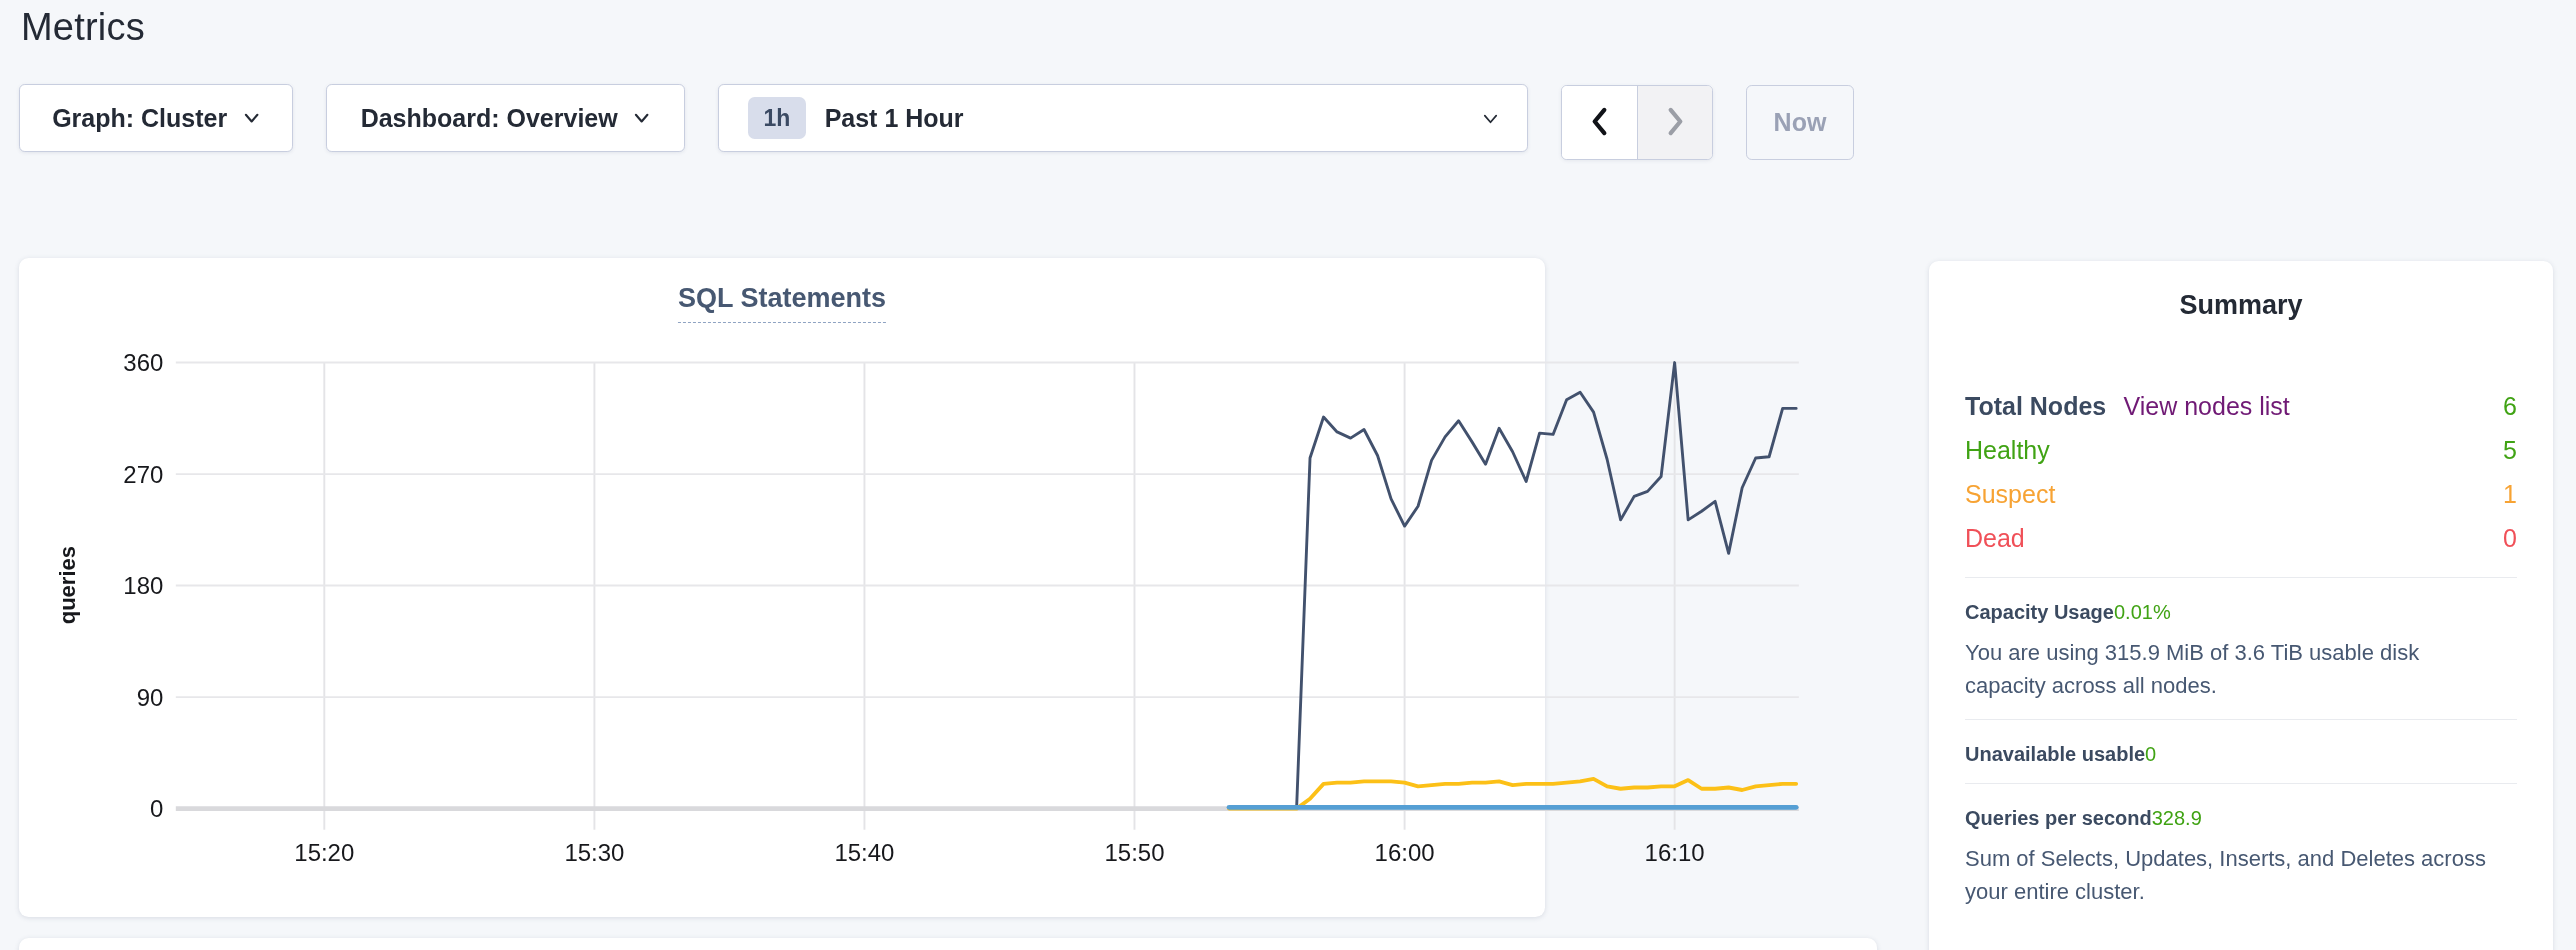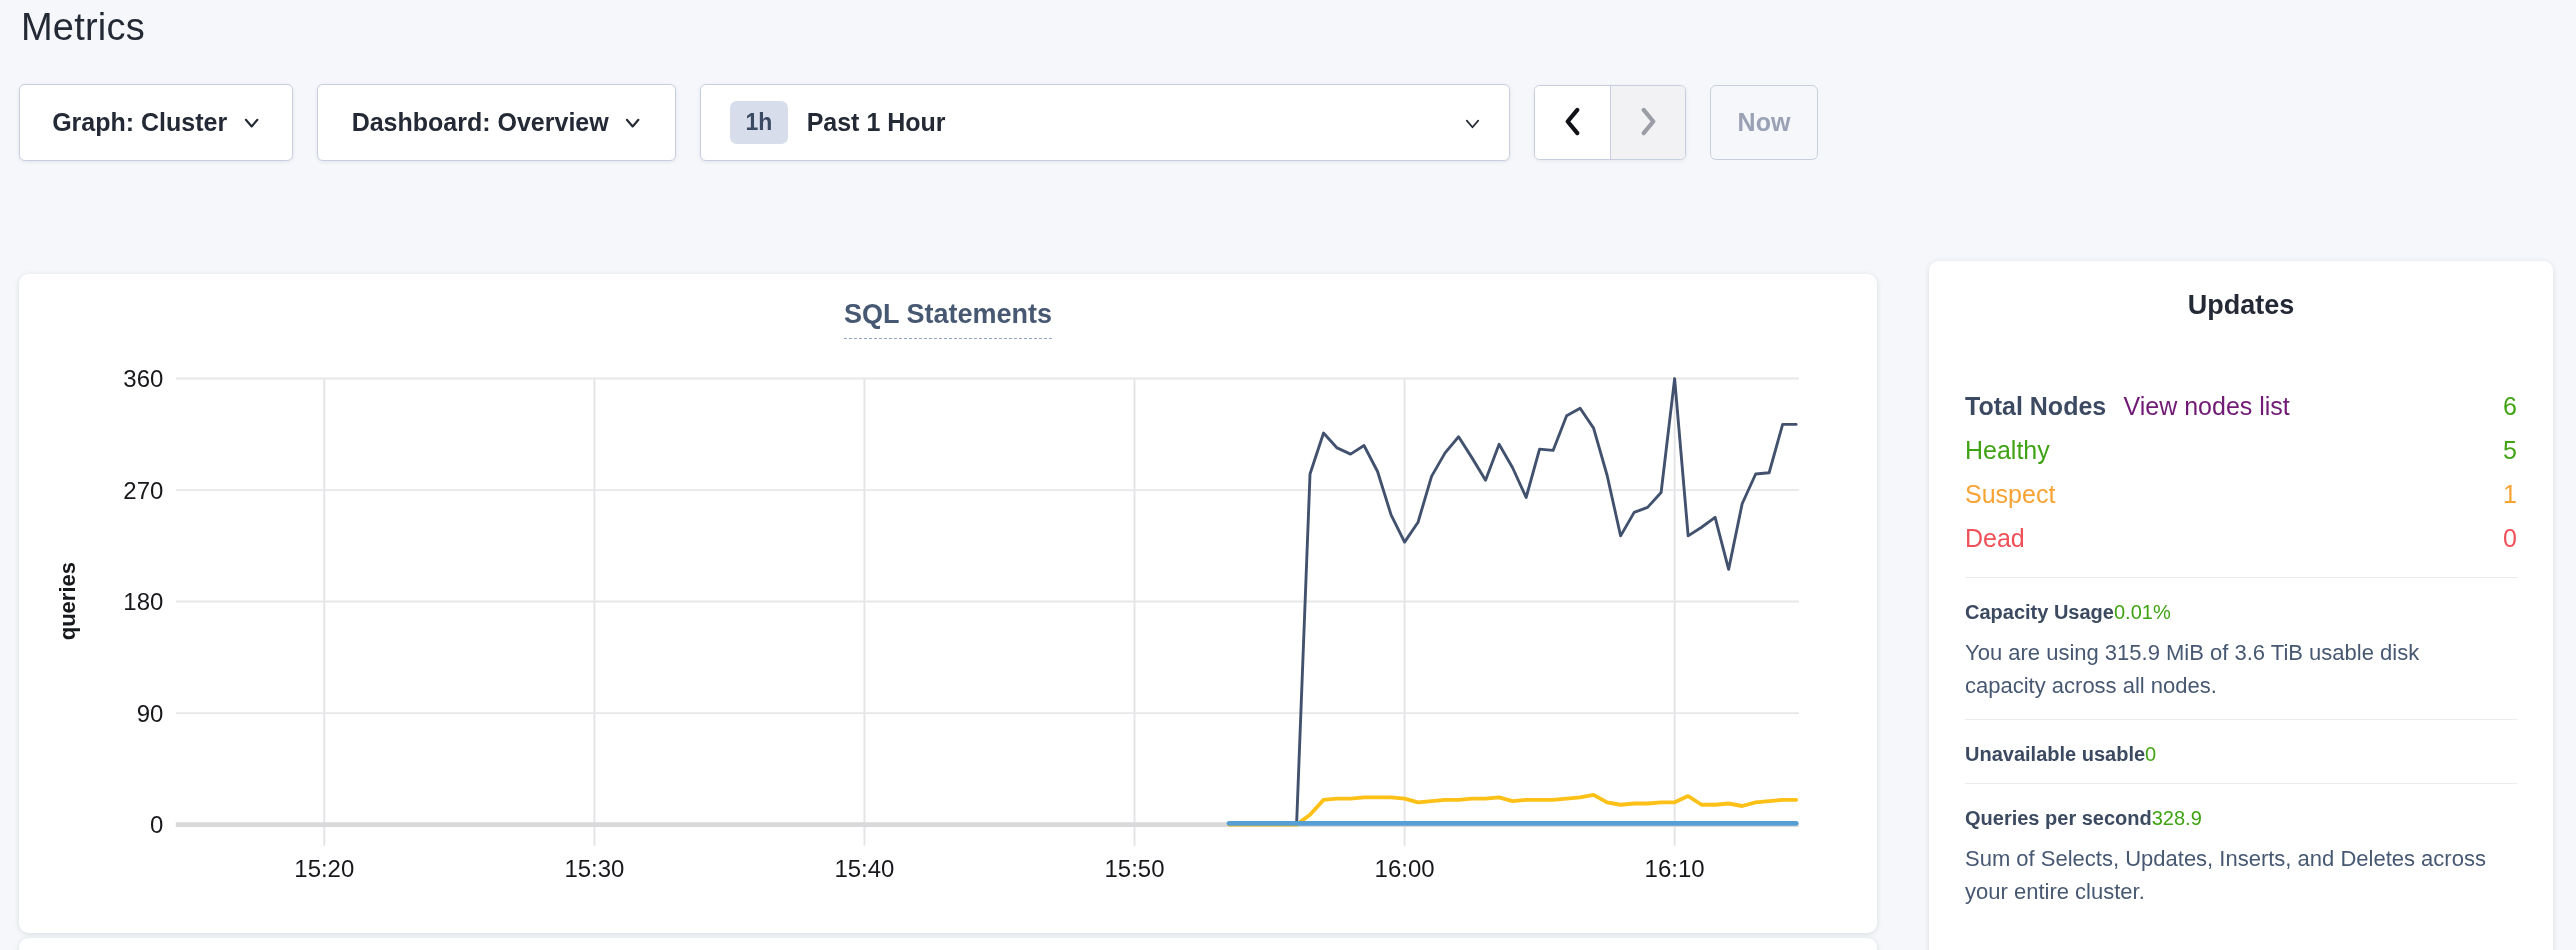--- a/index.html
+++ b/index.html
@@ -13,21 +13,21 @@
   }
   
   .page-title {
     position: absolute; left: 21px; top: 5.8px;
     font-size: 38px; font-weight: 500; color: #242a35;
     letter-spacing: 0.2px;
   }
   
   .toolbar {
     position: absolute; left: 19px; top: 84px;
-    display: flex; align-items: stretch; gap: 24px; height: 77px;
+    display: flex; align-items: stretch; gap: 33px; height: 68px;
   }
   .ctl {
     background: #fff; border: 1px solid #c8cedf; border-radius: 5.8px;
     box-shadow: 0 1px 3.8px rgba(90,100,130,.12);
     display: flex; align-items: center;
     font-size: 25px; color: #242a35; cursor: pointer;
   }
   .dd { justify-content: center; gap: 15.4px; font-weight: 700; }
   .dd-graph { width: 274px; }
   .dd-dash  { width: 359px; }
@@ -55,21 +55,21 @@
   .arrow-btn + .arrow-btn { border-left: 1px solid #c8cedf; }
   .now-btn {
     width: 108px; height: 75px; margin-top: 1px;
     background: transparent; border: 1px solid #c8cedf; border-radius: 5.8px;
     font-size: 25px; font-weight: 700; color: #9aa1b5;
     display: flex; align-items: center; justify-content: center; cursor: default;
     font-family: "Liberation Sans", sans-serif;
   }
   
   .chart-card {
-    position: absolute; left: 19px; top: 274px; width: 1858px; height: 659px;
+    position: absolute; left: 19px; top: 258px; width: 1526px; height: 659px;
     background: #fff; border-radius: 9.6px;
     box-shadow: 0 1px 4.8px rgba(70,80,110,.16);
   }
   .chart-title {
     position: absolute; top: 25px; left: 50%; transform: translateX(-50%);
     font-size: 27px; font-weight: 700; color: #475872;
     padding-bottom: 7.7px; border-bottom: 1.9px dashed #8fa3c2;
     cursor: help; white-space: nowrap;
   }
   .chart-svg { position: absolute; left: 0; top: 0; }
@@ -196,21 +196,21 @@
       <text x="58" y="341" transform="rotate(-90 58 341)" text-anchor="middle" font-size="23" font-weight="bold" fill="#17181c">queries</text>
       <polyline points="1261.0,574.0 1275.0,574.0 1289.1,574.0 1303.2,574.0 1317.3,574.0 1331.4,574.0 1345.4,208.5 1359.5,165.8 1373.6,181.3 1387.7,187.8 1401.7,178.8 1415.8,205.9 1429.9,251.1 1444.0,279.5 1458.0,258.8 1472.1,211.0 1486.2,186.5 1500.3,169.7 1514.3,191.7 1528.4,214.9 1542.5,177.5 1556.6,202.0 1570.7,233.0 1584.7,182.6 1598.8,183.9 1612.9,147.8 1627.0,140.0 1641.0,160.7 1655.1,209.8 1669.2,273.0 1683.3,248.5 1697.3,243.3 1711.4,227.8 1725.5,109.0 1739.6,273.0 1753.6,264.0 1767.7,253.7 1781.8,307.9 1795.9,239.5 1810.0,208.5 1824.0,207.2 1838.1,156.8 1852.2,156.8" fill="none" stroke="#42516d" stroke-width="3" stroke-linejoin="round" stroke-linecap="round"></polyline>
       <polyline points="1261.0,574.0 1275.0,574.0 1289.1,574.0 1303.2,574.0 1317.3,574.0 1331.4,574.0 1345.4,563.7 1359.5,548.2 1373.6,546.9 1387.7,546.9 1401.7,545.6 1415.8,545.6 1429.9,545.6 1444.0,546.9 1458.0,550.8 1472.1,549.5 1486.2,548.2 1500.3,548.2 1514.3,546.9 1528.4,546.9 1542.5,545.6 1556.6,549.5 1570.7,548.2 1584.7,548.2 1598.8,548.2 1612.9,546.9 1627.0,545.6 1641.0,543.0 1655.1,550.8 1669.2,553.3 1683.3,552.0 1697.3,552.0 1711.4,550.8 1725.5,550.8 1739.6,544.3 1753.6,553.3 1767.7,553.3 1781.8,552.0 1795.9,554.6 1810.0,550.8 1824.0,549.5 1838.1,548.2 1852.2,548.2" fill="none" stroke="#fcc017" stroke-width="4" stroke-linejoin="round" stroke-linecap="round"></polyline>
       <polyline points="1261.0,572.7 1852.2,572.7" fill="none" stroke="#559fd4" stroke-width="5" stroke-linejoin="round" stroke-linecap="round"></polyline>
     </svg>
 </div>
 
 <div class="next-card"></div>
 
 <aside class="summary-card">
-  <h2 class="summary-title">Updates</h2>
+  <h2 class="summary-title">Summary</h2>
 
   <div class="node-row">
     <span>
       <span class="lbl-strong">Total Nodes</span><span class="nodes-link">View nodes list</span>
     </span>
     <span class="val-green">6</span>
   </div>
 
   <div class="node-row">
     <span class="lbl-green">Healthy</span>

